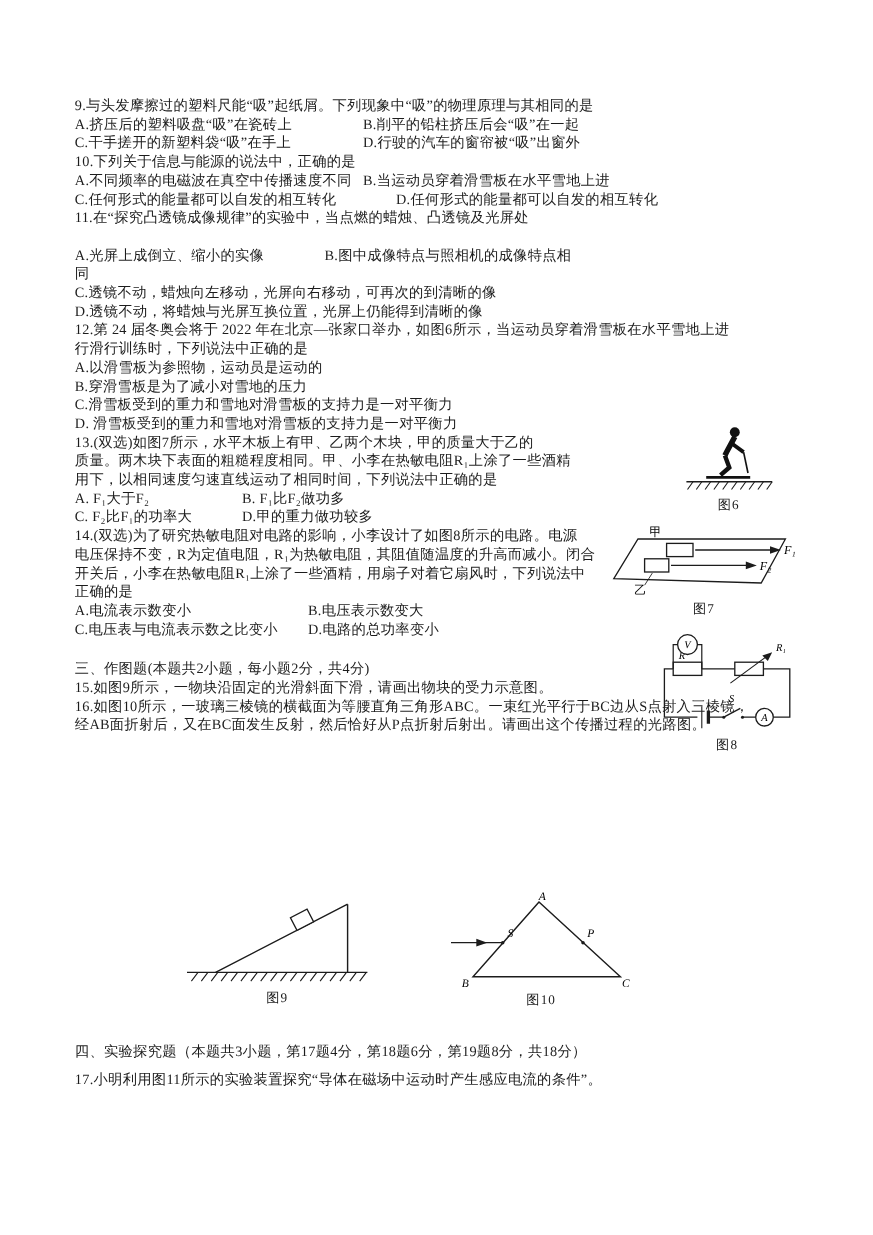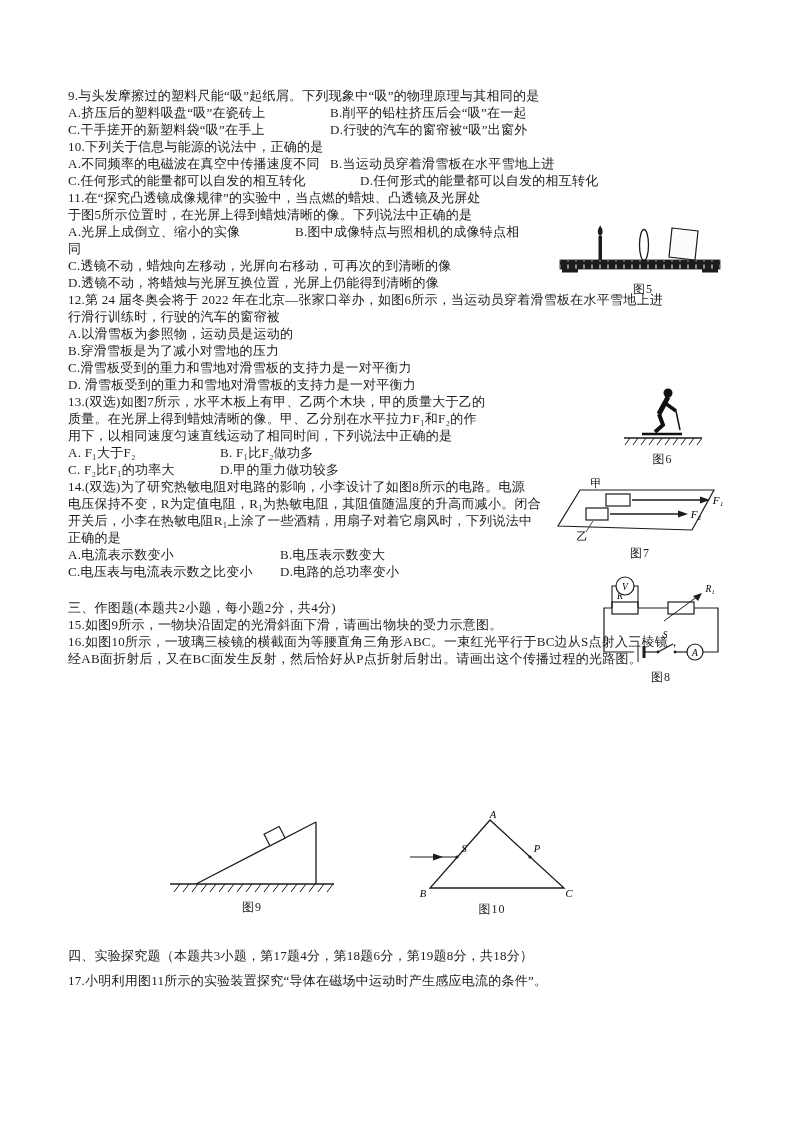--- a/index.html
+++ b/index.html
@@ -46,38 +46,37 @@
   <div class="ln" style="top:156px">
     <span class="a">A.不同频率的电磁波在真空中传播速度不同</span>
     <span class="b" style="left:262px">B.当运动员穿着滑雪板在水平雪地上进</span>
   </div>
   <div class="ln" style="top:173px">
     <span class="a">C.任何形式的能量都可以自发的相互转化</span>
     <span class="b" style="left:292px">D.任何形式的能量都可以自发的相互转化</span>
   </div>
 
   <div class="ln" style="top:190px">11.在“探究凸透镜成像规律”的实验中，当点燃的蜡烛、凸透镜及光屏处</div>
-  <div class="ln" style="top:207px">于图5所示位置时，在光屏上得到蜡烛清晰的像。下列说法中正确的是</div>
   <div class="ln" style="top:224px">
     <span class="a">A.光屏上成倒立、缩小的实像</span>
     <span class="b" style="left:227px">B.图中成像特点与照相机的成像特点相</span>
   </div>
   <div class="ln" style="top:241px">同</div>
   <div class="ln" style="top:258px">C.透镜不动，蜡烛向左移动，光屏向右移动，可再次的到清晰的像</div>
   <div class="ln" style="top:275px">D.透镜不动，将蜡烛与光屏互换位置，光屏上仍能得到清晰的像</div>
 
   <div class="ln" style="top:292px">12.第 24 届冬奥会将于 2022 年在北京—张家口举办，如图6所示，当运动员穿着滑雪板在水平雪地上进</div>
-  <div class="ln" style="top:309px">行滑行训练时，行驶的汽车的窗帘被</div>
+  <div class="ln" style="top:309px">行滑行训练时，下列说法中正确的是</div>
   <div class="ln" style="top:326px">A.以滑雪板为参照物，运动员是运动的</div>
   <div class="ln" style="top:343px">B.穿滑雪板是为了减小对雪地的压力</div>
   <div class="ln" style="top:360px">C.滑雪板受到的重力和雪地对滑雪板的支持力是一对平衡力</div>
   <div class="ln" style="top:377px">D. 滑雪板受到的重力和雪地对滑雪板的支持力是一对平衡力</div>
 
   <div class="ln" style="top:394px">13.(双选)如图7所示，水平木板上有甲、乙两个木块，甲的质量大于乙的</div>
-  <div class="ln" style="top:411px">质量。在光屏上得到蜡烛清晰的像。甲、乙分别在水平拉力F₁和F₂的作</div>
+  <div class="ln" style="top:411px">质量。两木块下表面的粗糙程度相同。甲、小李在热敏电阻R₁上涂了一些酒精</div>
   <div class="ln" style="top:428px">用下，以相同速度匀速直线运动了相同时间，下列说法中正确的是</div>
   <div class="ln" style="top:445px">
     <span class="a">A. F₁大于F₂</span>
     <span class="b" style="left:152px">B. F₁比F₂做功多</span>
   </div>
   <div class="ln" style="top:462px">
     <span class="a">C. F₂比F₁的功率大</span>
     <span class="b" style="left:152px">D.甲的重力做功较多</span>
   </div>
 
@@ -95,38 +94,20 @@
   </div>
 
   <div class="ln" style="top:600px">三、作图题(本题共2小题，每小题2分，共4分)</div>
   <div class="ln" style="top:617px">15.如图9所示，一物块沿固定的光滑斜面下滑，请画出物块的受力示意图。</div>
   <div class="ln" style="top:634px">16.如图10所示，一玻璃三棱镜的横截面为等腰直角三角形ABC。一束红光平行于BC边从S点射入三棱镜，</div>
   <div class="ln" style="top:651px">经AB面折射后，又在BC面发生反射，然后恰好从P点折射后射出。请画出这个传播过程的光路图。</div>
 
   <div class="ln" style="top:948px">四、实验探究题（本题共3小题，第17题4分，第18题6分，第19题8分，共18分）</div>
   <div class="ln" style="top:973px">17.小明利用图11所示的实验装置探究“导体在磁场中运动时产生感应电流的条件”。</div>
 
-  <div class="fig" style="left:556px; top:218px; width:174px">
-    <svg width="174" height="62" viewBox="0 0 174 62">
-      <defs>
-        <pattern id="railticks" width="8" height="9" patternUnits="userSpaceOnUse">
-          <rect width="8" height="9" fill="#1c1c1c"></rect>
-          <line x1="4" y1="1.5" x2="4" y2="7.5" stroke="#ffffff" stroke-width="1"></line>
-        </pattern>
-      </defs>
-      <rect x="4" y="42" width="160" height="9" fill="url(#railticks)" stroke="#1c1c1c" stroke-width="0.8"></rect>
-      <rect x="6" y="51" width="16" height="3.5" fill="#1c1c1c"></rect>
-      <rect x="146" y="51" width="16" height="3.5" fill="#1c1c1c"></rect>
-      <rect x="42.5" y="18" width="3.5" height="24" fill="#1c1c1c"></rect>
-      <path d="M44.2,7.5 C41,12 41,16 44.2,18.2 C47.4,16 47.4,12 44.2,7.5 Z" fill="#1c1c1c"></path>
-      <ellipse cx="88" cy="27" rx="4.5" ry="15.5" fill="none" stroke="#1c1c1c" stroke-width="1.3"></ellipse>
-      <polygon points="116,10 142,13 139,42 113,39" fill="#fcfcfc" stroke="#1c1c1c" stroke-width="1.2"></polygon>
-    </svg>
-    <div class="figcap">图5</div>
-  </div>
 
   <div class="fig" style="left:620px; top:380px; width:85px">
     <svg width="85" height="70" viewBox="0 0 85 70">
       <circle cx="48" cy="13" r="4.5" fill="#111"></circle>
       <path d="M48,17 C45,23 42,28 39,34" fill="none" stroke="#111" stroke-width="5"></path>
       <path d="M45,23 L56,31" fill="none" stroke="#111" stroke-width="3.5"></path>
       <path d="M56,31 L60,50" fill="none" stroke="#111" stroke-width="1.5"></path>
       <path d="M39,34 L43,45 L35,52" fill="none" stroke="#111" stroke-width="4"></path>
       <line x1="22" y1="54" x2="62" y2="54" stroke="#111" stroke-width="2.5"></line>
       <line x1="4" y1="58" x2="82" y2="58" stroke="#1c1c1c" stroke-width="1.4"></line>

